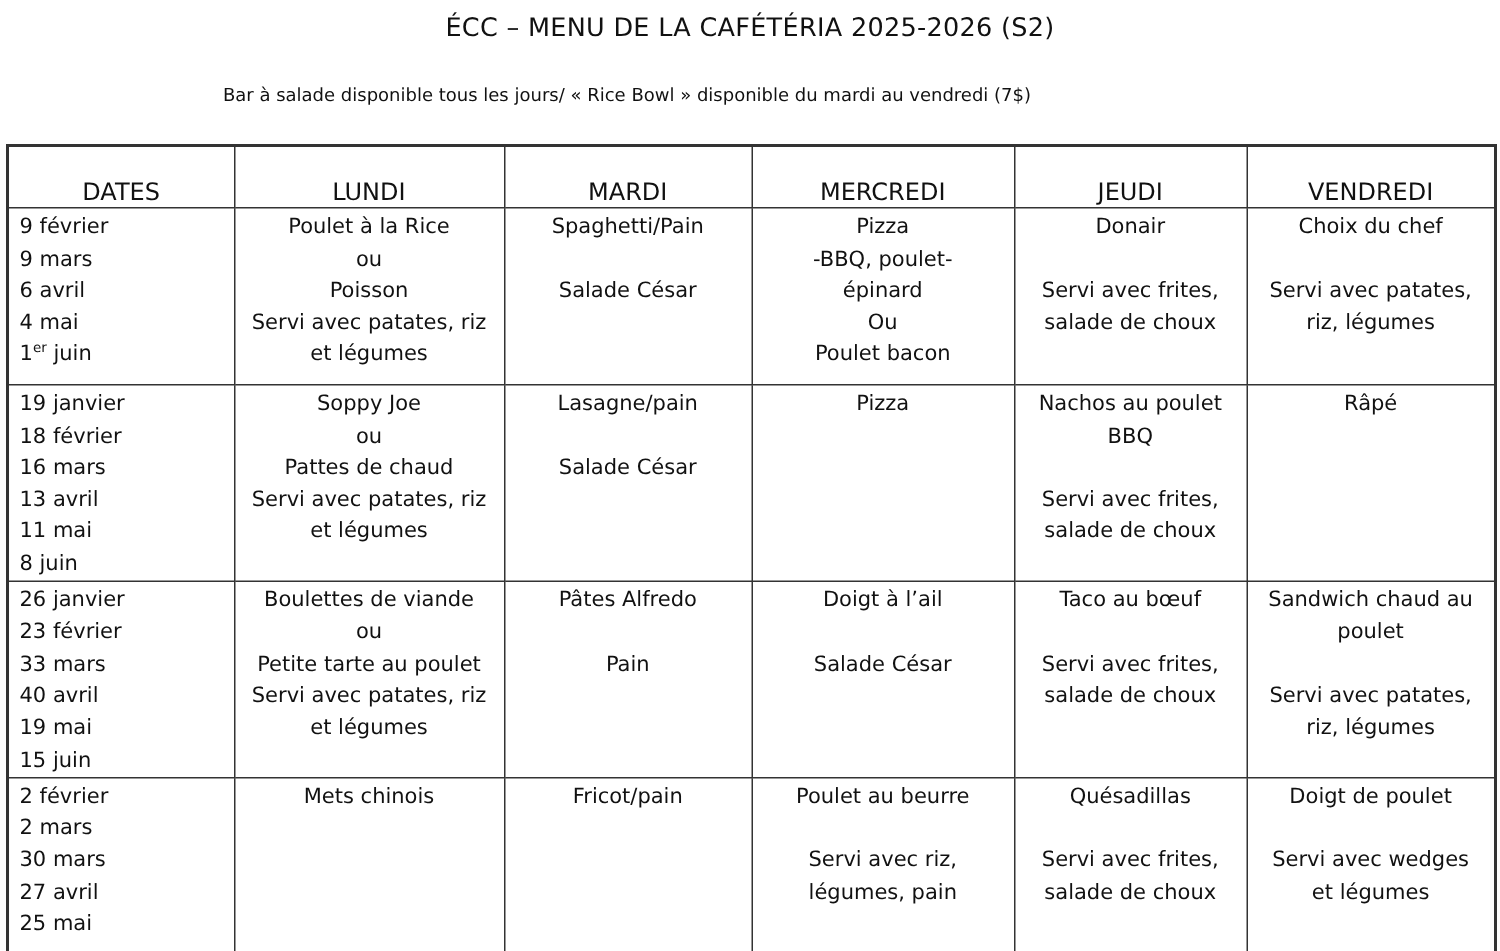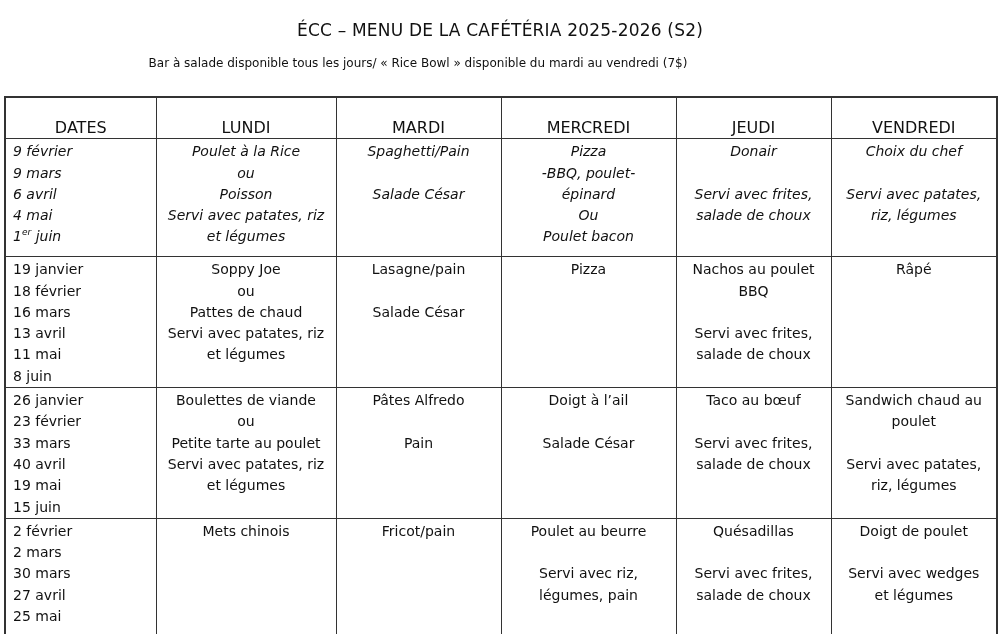--- a/index.html
+++ b/index.html
@@ -10,21 +10,21 @@
     body {
       width: 1000px;
       height: 634px;
       position: relative;
       overflow: hidden;
       font-family: "DejaVu Sans", sans-serif;
       color: #111111;
     }
     .title {
       position: absolute;
-      top: 20px;
+      top: 9px;
       left: 0;
       width: 1000px;
       text-align: center;
       font-size: 17px;
       letter-spacing: 0.2px;
     }
     .subtitle {
       position: absolute;
       top: 56px;
       left: 0;
@@ -65,21 +65,21 @@
       text-align: center;
       vertical-align: middle;
     }
     td.meal.top {
       vertical-align: top;
       padding-top: 2px !important;
     }
     .line { display: block; min-height: 21.3px; }
     .blank { display: block; height: 21.3px; }
     sup { font-size: 9px; line-height: 0; }
-    tr.r1 td { height: 115px; font-style: italic; }
+    tr.r1 td { height: 115px; }
     tr.r2 td { height: 127px; }
     tr.r3 td { height: 127px; }
     tr.r4 td { height: 116px; }
   </style>
 </head>
 <body>
 
 <div class="title">ÉCC – MENU DE LA CAFÉTÉRIA 2025-2026 (S2)</div>
 <div class="subtitle">Bar à salade disponible tous les jours/ « Rice Bowl » disponible du mardi au vendredi (7$)</div>
 

